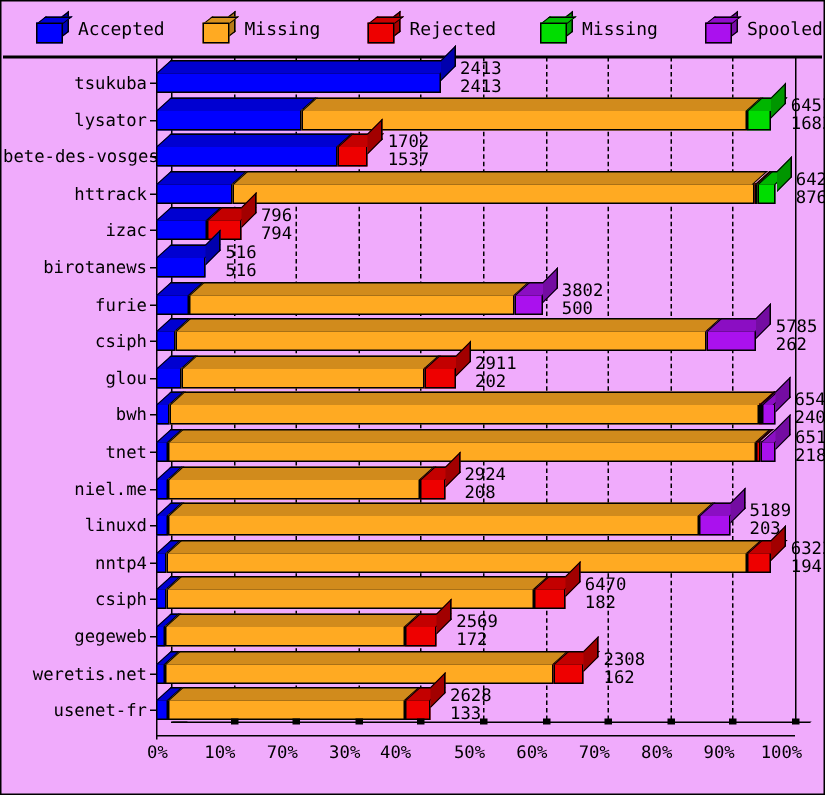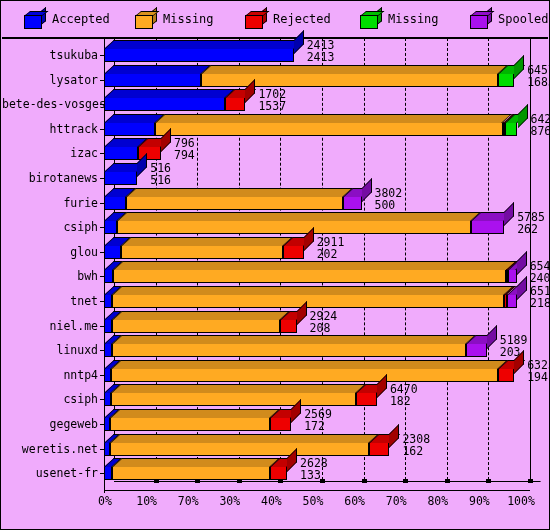--- a/index.html
+++ b/index.html
@@ -428,21 +428,21 @@
         <div class="xtick" style="left: 85px; top: 455.8px; width: 36px; text-align: center;">0%</div>
         <div class="xtick" style="left: 126.6px; top: 455.8px; width: 36px; text-align: center;">10%</div>
         <div class="tickmark" style="left: 151.6px; top: 440.8px;"></div>
         <div style="position: absolute; left: 143.6px; top: 442.8px; width: 10px; height: 9px; border-top: 1px solid rgb(0, 0, 0); transform-origin: left bottom; transform: skewX(-48deg); opacity: 0;"></div>
         <div class="xtick" style="left: 168.2px; top: 455.8px; width: 36px; text-align: center;">70%</div>
         <div class="tickmark" style="left: 193.2px; top: 440.8px;"></div>
         <div style="position: absolute; left: 185.2px; top: 442.8px; width: 10px; height: 9px; border-top: 1px solid rgb(0, 0, 0); transform-origin: left bottom; transform: skewX(-48deg); opacity: 0;"></div>
         <div class="xtick" style="left: 209.8px; top: 455.8px; width: 36px; text-align: center;">30%</div>
         <div class="tickmark" style="left: 234.8px; top: 440.8px;"></div>
         <div style="position: absolute; left: 226.8px; top: 442.8px; width: 10px; height: 9px; border-top: 1px solid rgb(0, 0, 0); transform-origin: left bottom; transform: skewX(-48deg); opacity: 0;"></div>
-        <div class="xtick" style="left: 251.4px; top: 455.8px; width: 36px; text-align: center;">40%</div>
+        <div class="xtick" style="left: 251.4px; top: 455.8px; width: 36px; ">40%</div>
         <div class="tickmark" style="left: 276.4px; top: 440.8px;"></div>
         <div style="position: absolute; left: 268.4px; top: 442.8px; width: 10px; height: 9px; border-top: 1px solid rgb(0, 0, 0); transform-origin: left bottom; transform: skewX(-48deg); opacity: 0;"></div>
         <div class="xtick" style="left: 293px; top: 455.8px; width: 36px; text-align: center;">50%</div>
         <div class="tickmark" style="left: 318px; top: 440.8px;"></div>
         <div style="position: absolute; left: 310px; top: 442.8px; width: 10px; height: 9px; border-top: 1px solid rgb(0, 0, 0); transform-origin: left bottom; transform: skewX(-48deg); opacity: 0;"></div>
         <div class="xtick" style="left: 334.6px; top: 455.8px; width: 36px; text-align: center;">60%</div>
         <div class="tickmark" style="left: 359.6px; top: 440.8px;"></div>
         <div style="position: absolute; left: 351.6px; top: 442.8px; width: 10px; height: 9px; border-top: 1px solid rgb(0, 0, 0); transform-origin: left bottom; transform: skewX(-48deg); opacity: 0;"></div>
         <div class="xtick" style="left: 376.2px; top: 455.8px; width: 36px; text-align: center;">70%</div>
         <div class="tickmark" style="left: 401.2px; top: 440.8px;"></div>

